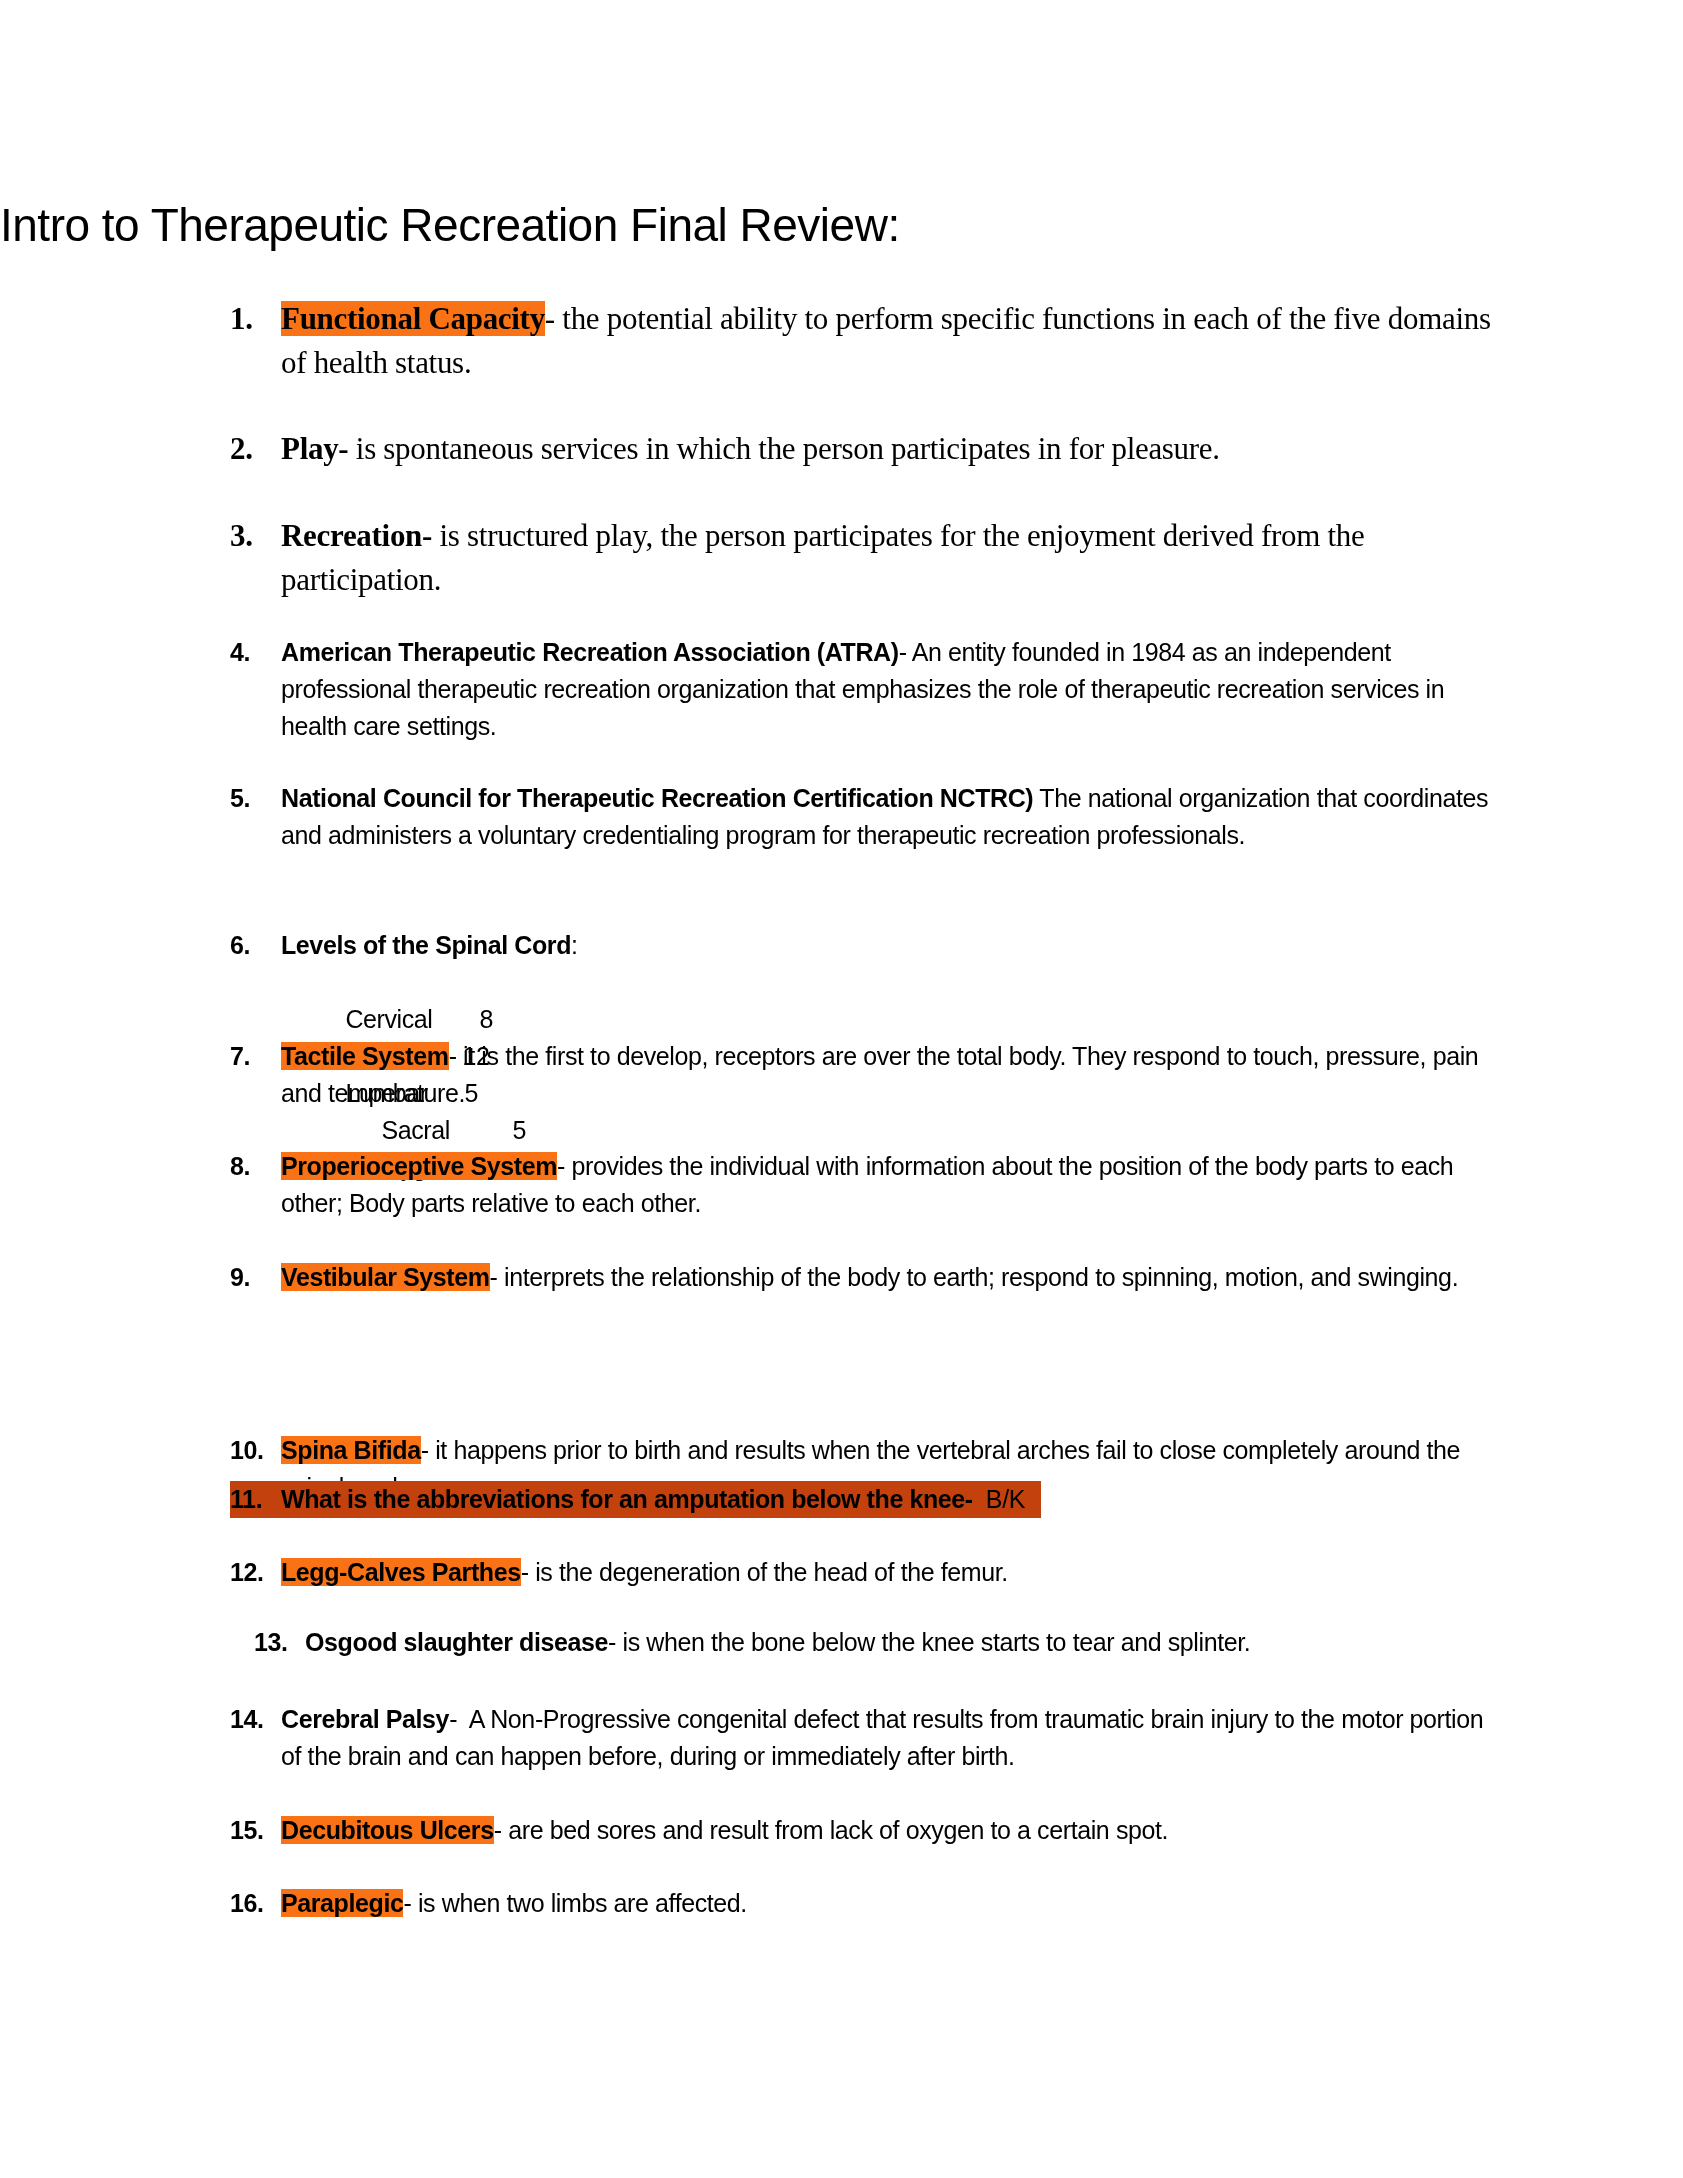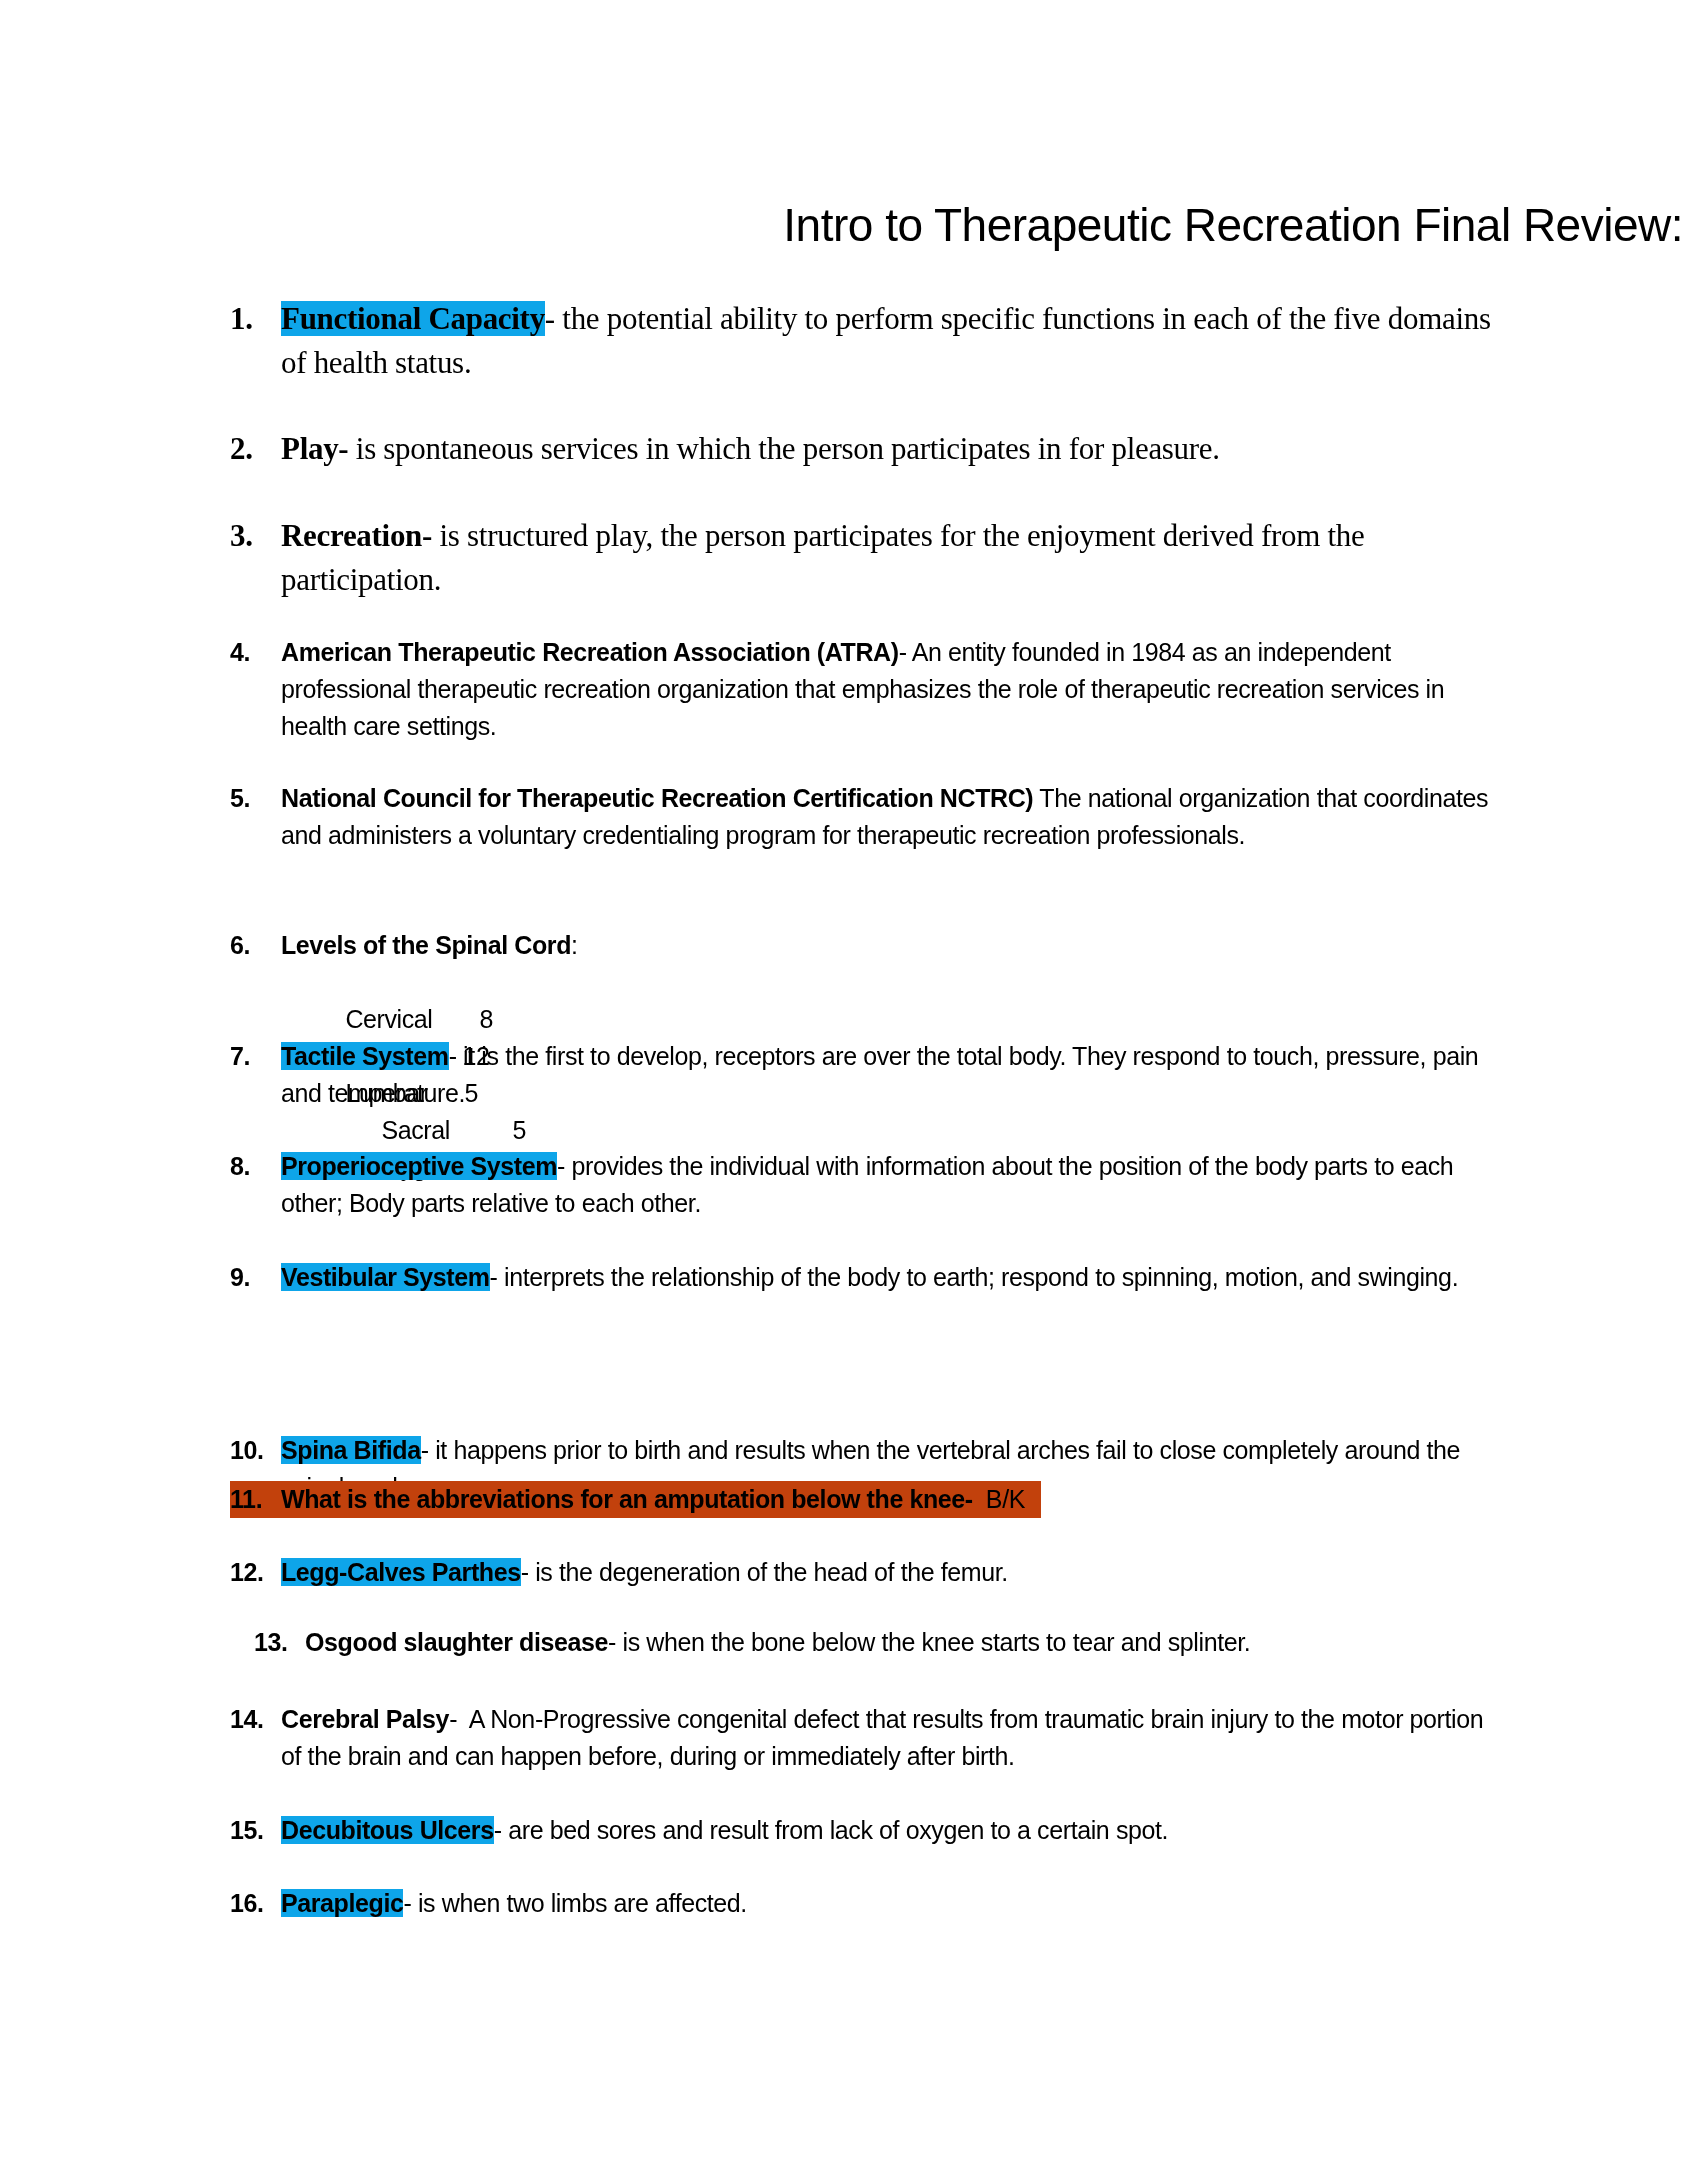--- a/index.html
+++ b/index.html
@@ -1,29 +1,29 @@
 <!DOCTYPE html>
 <html><head>
 <meta charset="utf-8">
 <style>
   html, body { margin: 0; padding: 0; background: #ffffff; }
   body { width: 1683px; height: 2178px; position: relative; overflow: hidden; color: #000; }
   .page { position: absolute; left: 0; top: 0; width: 1683px; height: 2178px; background: #fff; }
   .title {
-    position: absolute; left: 0; top: 198px; width: 1683px; text-align: right;
+    position: absolute; left: 0; top: 198px; width: 1683px; text-align: left;
     font-family: "Liberation Sans", sans-serif; font-size: 46px; font-weight: normal;
     letter-spacing: -0.5px;
   }
   .item { position: absolute; left: 230px; width: 1277px; }
   .num { position: absolute; left: 0; top: 0; font-weight: bold; }
   .body { margin-left: 51px; }
   .serif { font-family: "Liberation Serif", serif; font-size: 31px; line-height: 44px; letter-spacing: -0.3px; }
   .sans { font-family: "Liberation Sans", sans-serif; font-size: 25px; line-height: 37px; letter-spacing: -0.4px; }
   .term { font-weight: bold; }
-  .hl { background: #0ea5e9; text-align: center; }
+  .hl { background: #f97316; text-align: center; }
   .row-hl { background: #c2410c; display: inline-block; padding-right: 16px; }
   .levels { margin-left: 12px; white-space: pre; }
   .levels span { display: inline-block; }
 </style>
 </head>
 <body>
 
 <div class="page">
 
   <div class="title">Intro to Therapeutic Recreation Final Review:</div>

